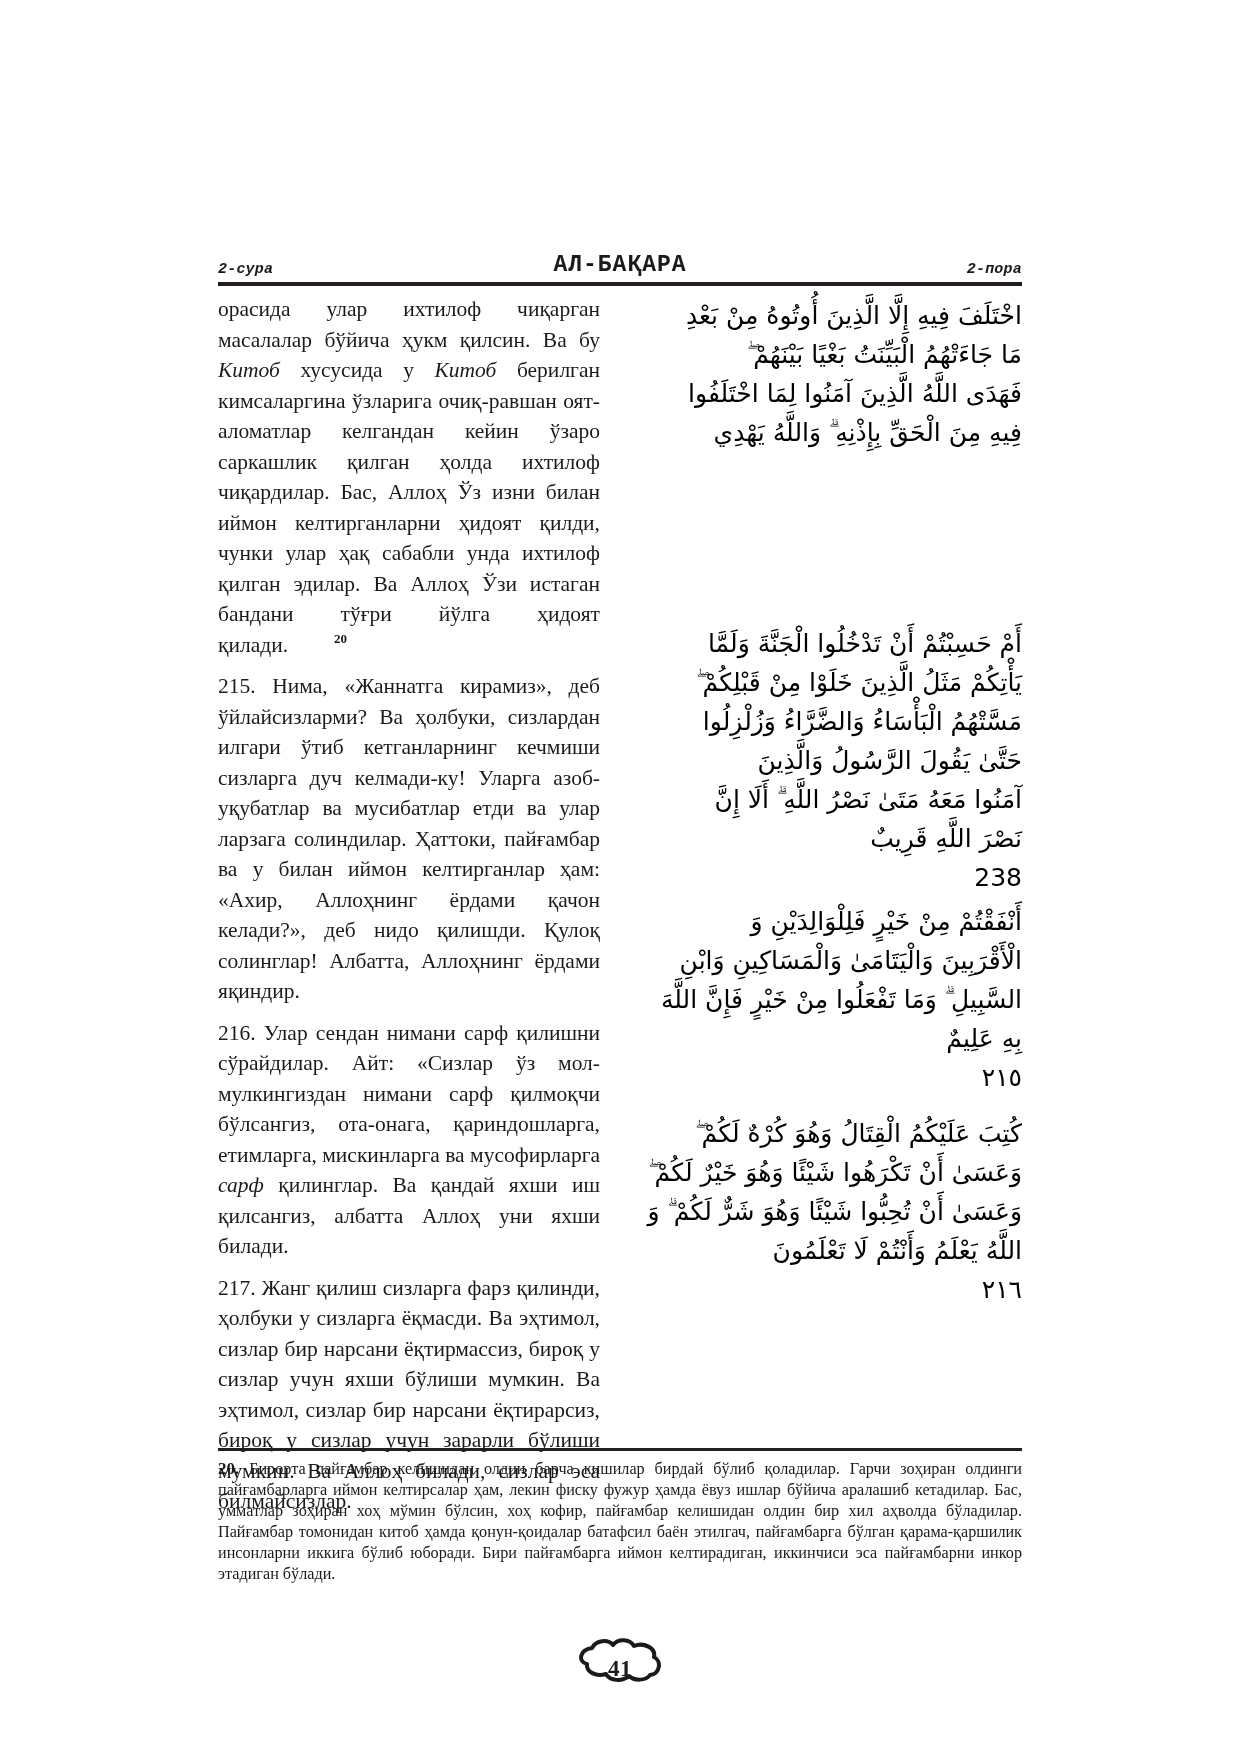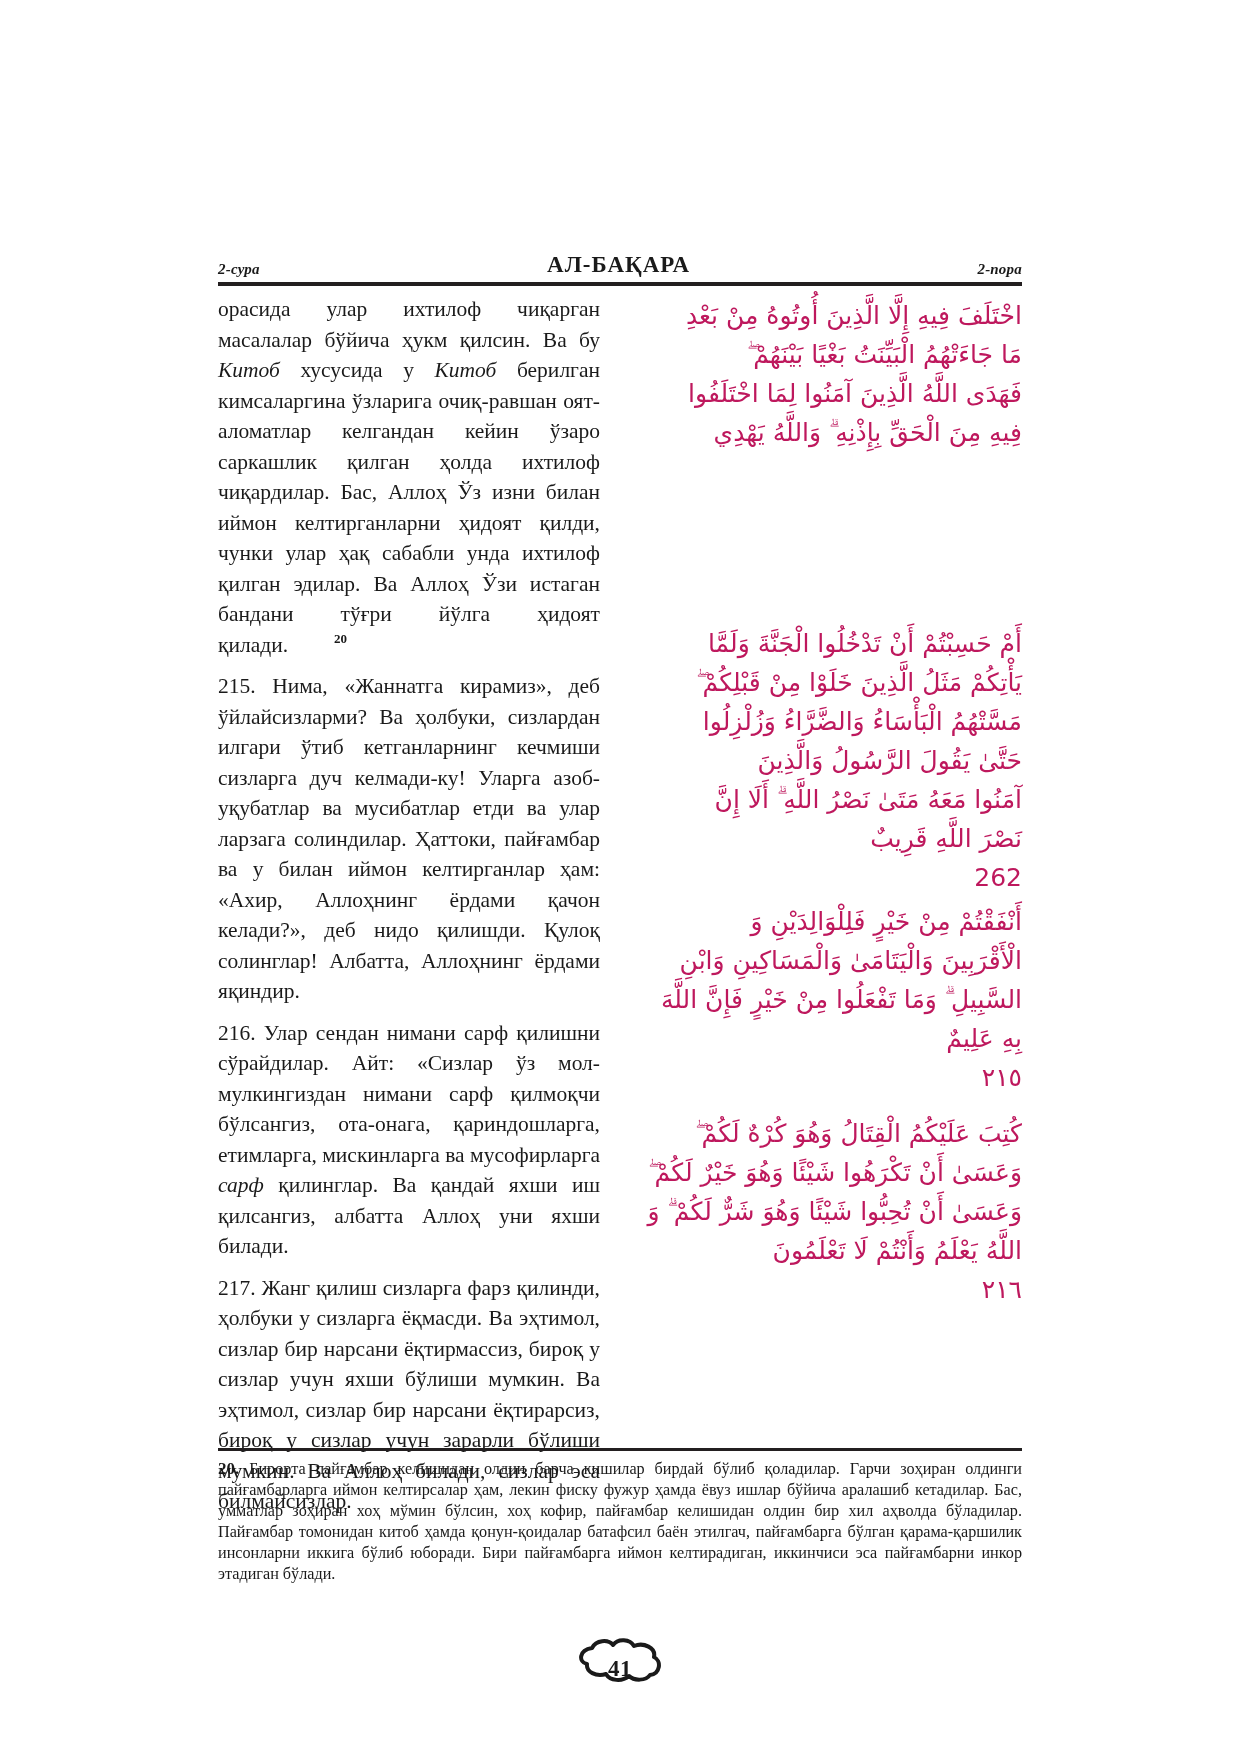--- a/index.html
+++ b/index.html
@@ -27,21 +27,21 @@
   
   .runhead {
     position: absolute;
     left: 218px;
     top: 252px;
     width: 804px;
     height: 26px;
     display: flex;
     align-items: flex-end;
     justify-content: space-between;
-    font-family: Liberation Serif, serif;
+    font-family: Liberation Mono, monospace;
     font-weight: bold;
     font-size: 15px;
     letter-spacing: .2px;
   }
   .runhead .side { font-style: italic; font-size: 15px; }
   .runhead .mid  { font-size: 23px; letter-spacing: 1px; }
 
   .rule {
     position: absolute;
     left: 218px;
@@ -93,21 +93,21 @@
     margin-left: 46px;
   }
 
   
   .ayah-block {
     font-family: "DejaVu Sans", "Liberation Sans", sans-serif;
     font-size: 25px;
     line-height: 39px;
     text-align: justify;
     direction: rtl;
-    color: #be185d;
+    color: #000000;
     margin: 0 0 0 0;
   }
   .ayah-block span { display: block; white-space: nowrap; }
   .ab-1 { position: absolute; left: 0; top: 2px;   width: 384px; }
   .ab-2 { position: absolute; left: 0; top: 330px; width: 384px; }
   .ab-3 { position: absolute; left: 0; top: 608px; width: 384px; }
   .ab-4 { position: absolute; left: 0; top: 820px; width: 384px; }
 
   
   .fn-rule {
@@ -200,21 +200,21 @@
       </div>
 
       <div class="ayah-block ab-2">
         <span>أَمْ حَسِبْتُمْ أَنْ تَدْخُلُوا الْجَنَّةَ وَلَمَّا</span>
         <span>يَأْتِكُمْ مَثَلُ الَّذِينَ خَلَوْا مِنْ قَبْلِكُمْ ۖ</span>
         <span>مَسَّتْهُمُ الْبَأْسَاءُ وَالضَّرَّاءُ وَزُلْزِلُوا</span>
         <span>حَتَّىٰ يَقُولَ الرَّسُولُ وَالَّذِينَ</span>
         <span>آمَنُوا مَعَهُ مَتَىٰ نَصْرُ اللَّهِ ۗ أَلَا إِنَّ</span>
         <span>
             <span>نَصْرَ اللَّهِ قَرِيبٌ</span> 
-            <span>262</span>
+            <span>238</span>
           </span>
       </div>
 
       <div class="ayah-block ab-3">
         <span>أَنْفَقْتُمْ مِنْ خَيْرٍ فَلِلْوَالِدَيْنِ وَ</span>
         <span>الْأَقْرَبِينَ وَالْيَتَامَىٰ وَالْمَسَاكِينِ وَابْنِ</span>
         <span>السَّبِيلِ ۗ وَمَا تَفْعَلُوا مِنْ خَيْرٍ فَإِنَّ اللَّهَ</span>
         <span>
             <span>بِهِ عَلِيمٌ</span> 
             <span>٢١٥</span>

